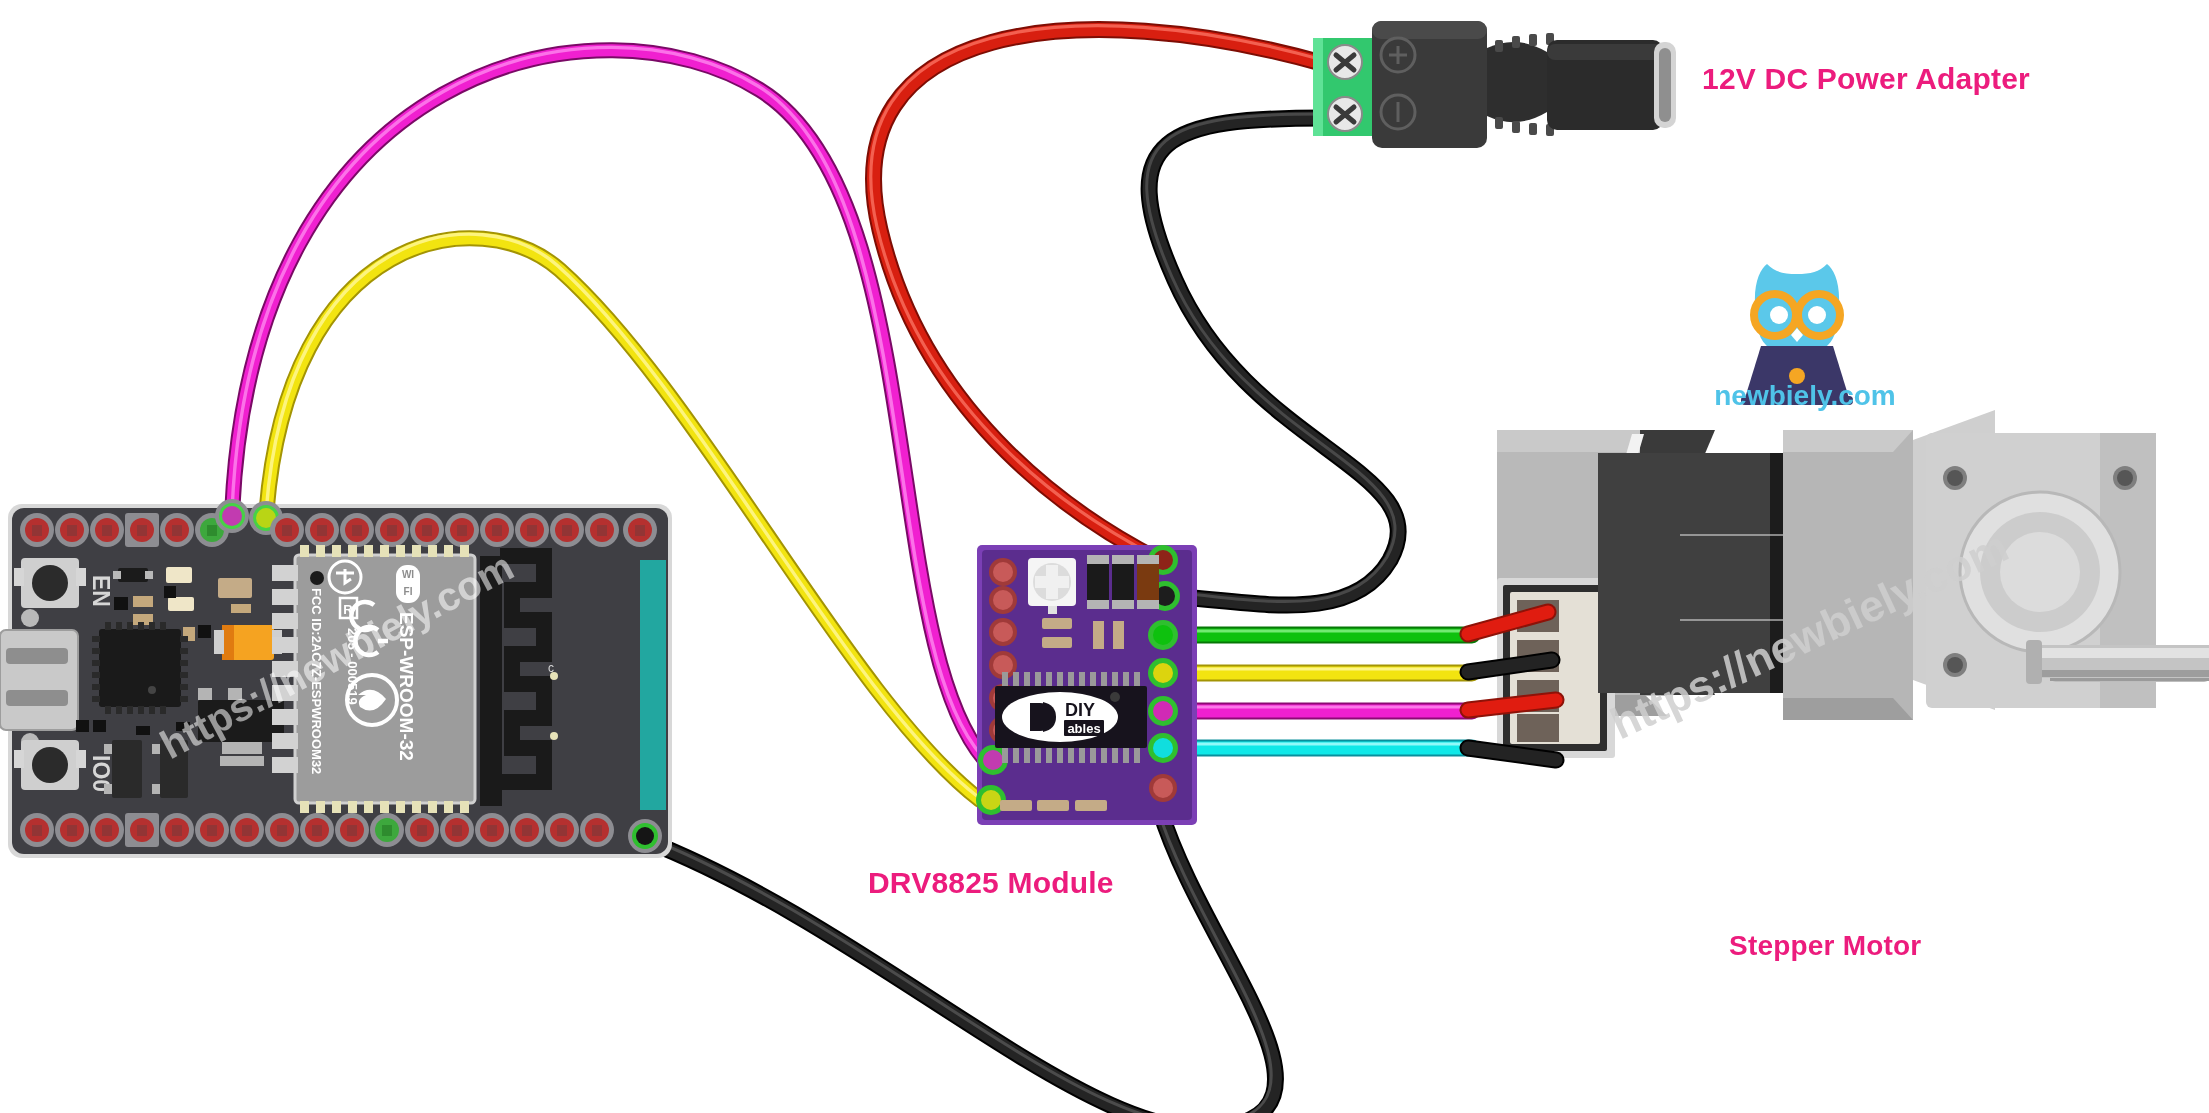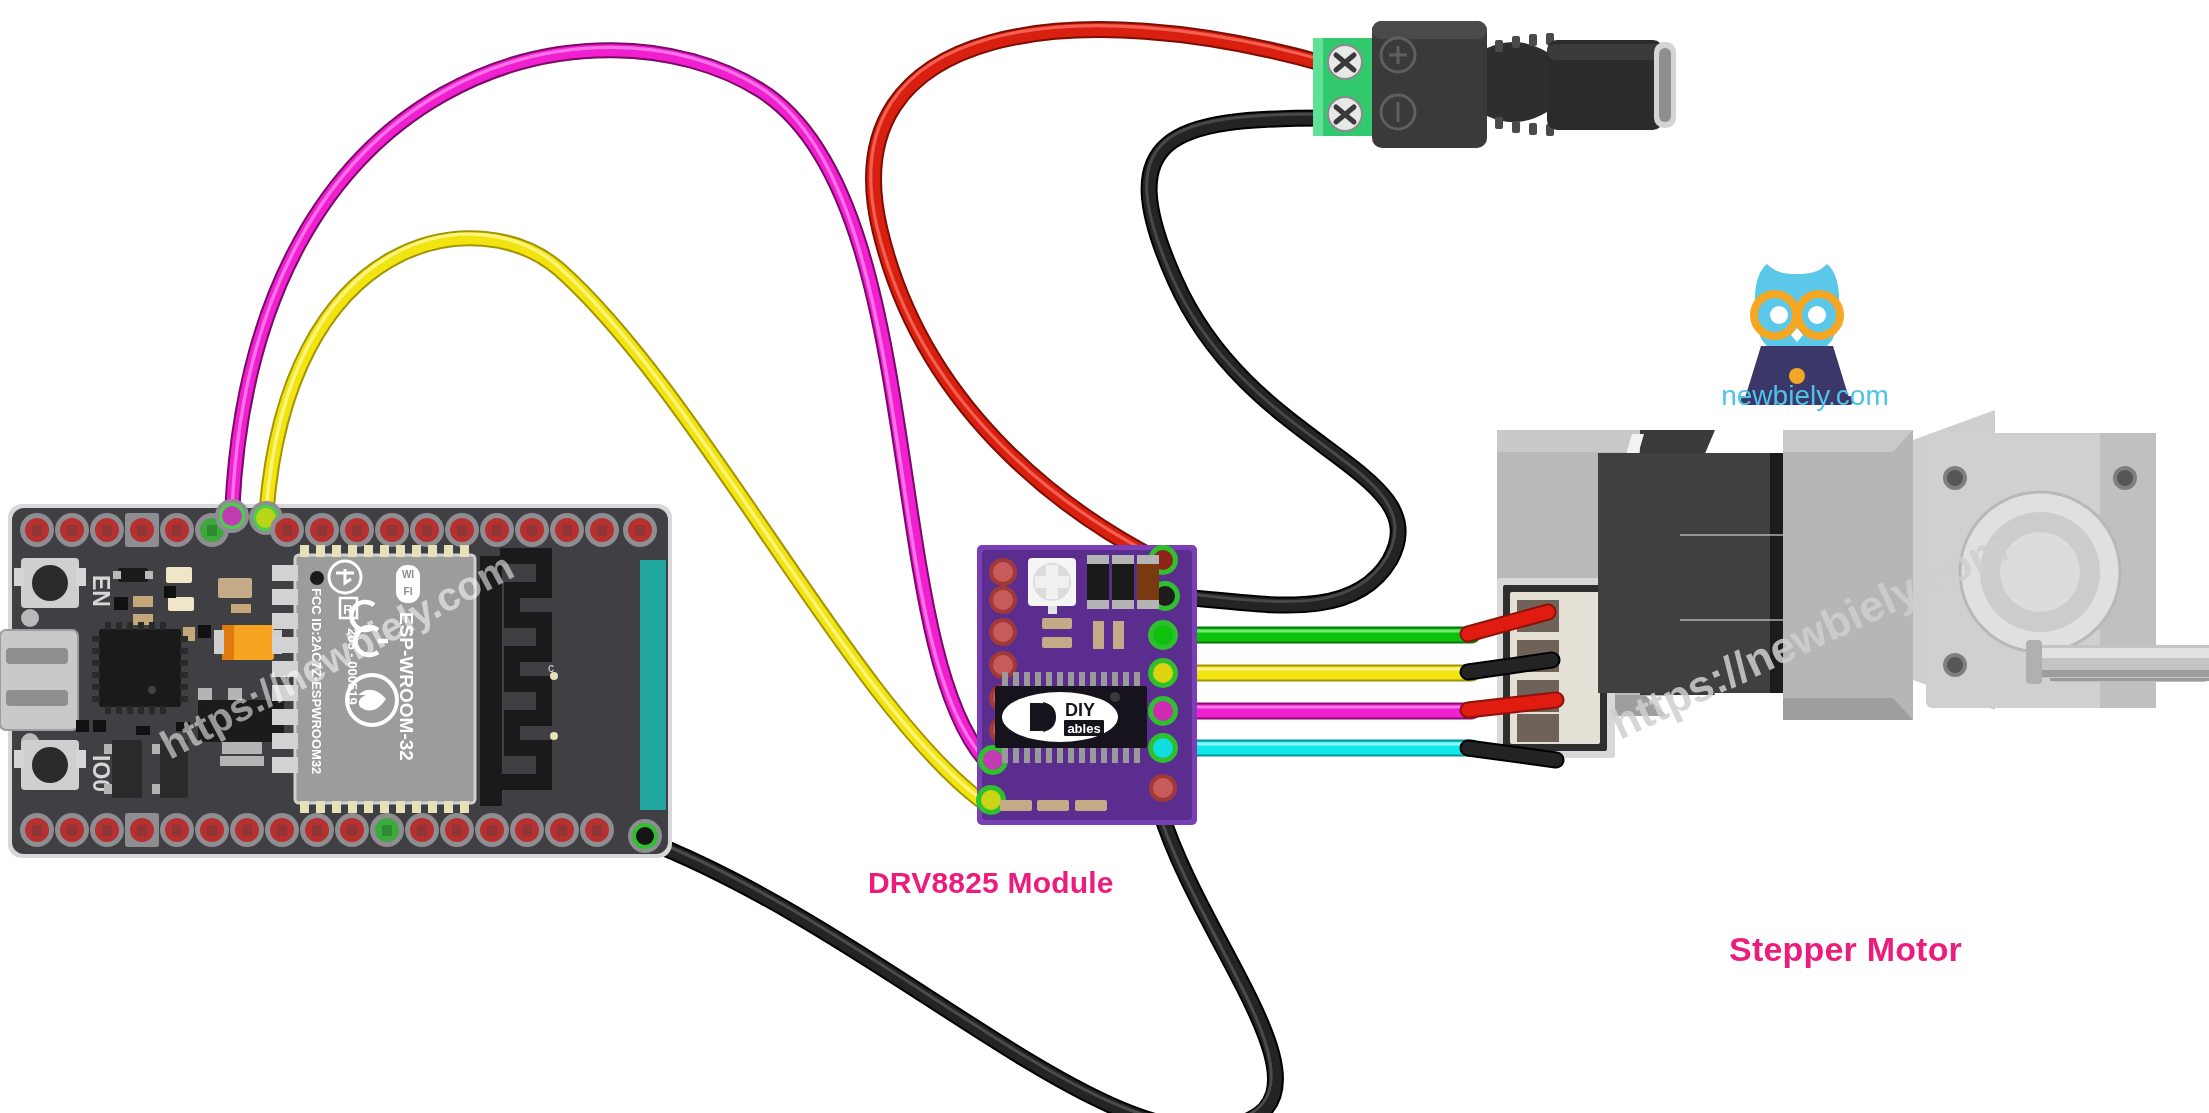--- a/index.html
+++ b/index.html
@@ -5,24 +5,24 @@
 <style>
   html,body{margin:0;padding:0;background:#ffffff;}
   body{width:2209px;height:1113px;position:relative;overflow:hidden;
        font-family:"Liberation Sans","DejaVu Sans",sans-serif;}
   #stage{position:absolute;left:0;top:0;width:2209px;height:1113px;}
   svg.layer{position:absolute;left:0;top:0;width:2209px;height:1113px;}
   .lbl{position:absolute;font-weight:bold;color:#ec1c7d;white-space:nowrap;
        letter-spacing:.2px;}
   #lbl-adapter{left:1702px;top:62px;font-size:30px;}
   #lbl-drv{left:868px;top:843px;font-size:30px;margin-top:23px;}
-  #lbl-motor{left:1729px;top:930px;font-size:34px;}
+  #lbl-motor{left:1729px;top:930px;font-size:28px;}
   #logo-wrap{position:absolute;left:1717px;top:258px;width:160px;height:150px;}
   #logo-text{position:absolute;left:1690px;top:380px;width:230px;text-align:center;
-             font-size:28px;font-weight:normal;color:#4fc3e8;}
+             font-size:28px;font-weight:bold;color:#4fc3e8;}
 </style>
 </head>
 <body>
 
 <div id="stage">
 
   <svg class="layer" viewBox="0 0 2209 1113">
     <defs>
       <linearGradient id="gMag" x1="0" y1="0" x2="0" y2="1">
         <stop offset="0%" stop-color="#ff8ef0"></stop>
@@ -624,16 +624,17 @@
       <circle cx="100" cy="57" r="9" fill="#ffffff"></circle>
       <path d="M80,70 l6,7 l-6,7 l-6,-7 z" fill="#ffffff"></path>
 
       <path d="M28,140 L44,88 h72 l16,52 z" fill="#3b3768"></path>
       <rect x="24" y="138" width="112" height="9" rx="4" fill="#3b3768"></rect>
       <circle cx="80" cy="118" r="8" fill="#f5a623"></circle>
     </svg>
   </div>
   <div id="logo-text">newbiely.com</div>
 
+  <div class="lbl" id="lbl-adapter">12V DC Power Adapter</div>
   <div class="lbl" id="lbl-drv">DRV8825 Module</div>
   <div class="lbl" id="lbl-motor">Stepper Motor</div>
 
 </div>
 
 </body></html>

